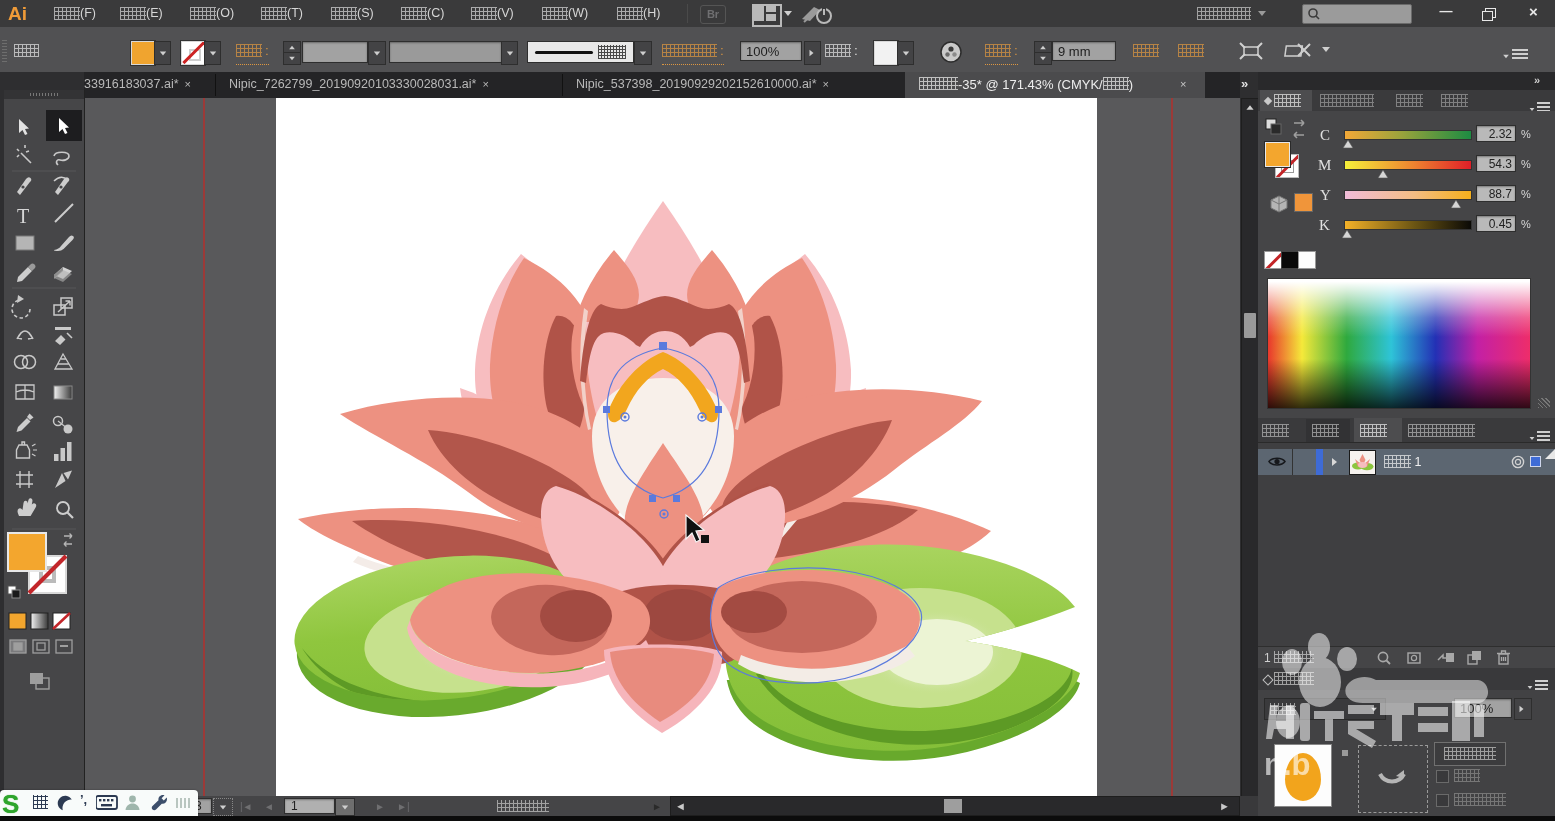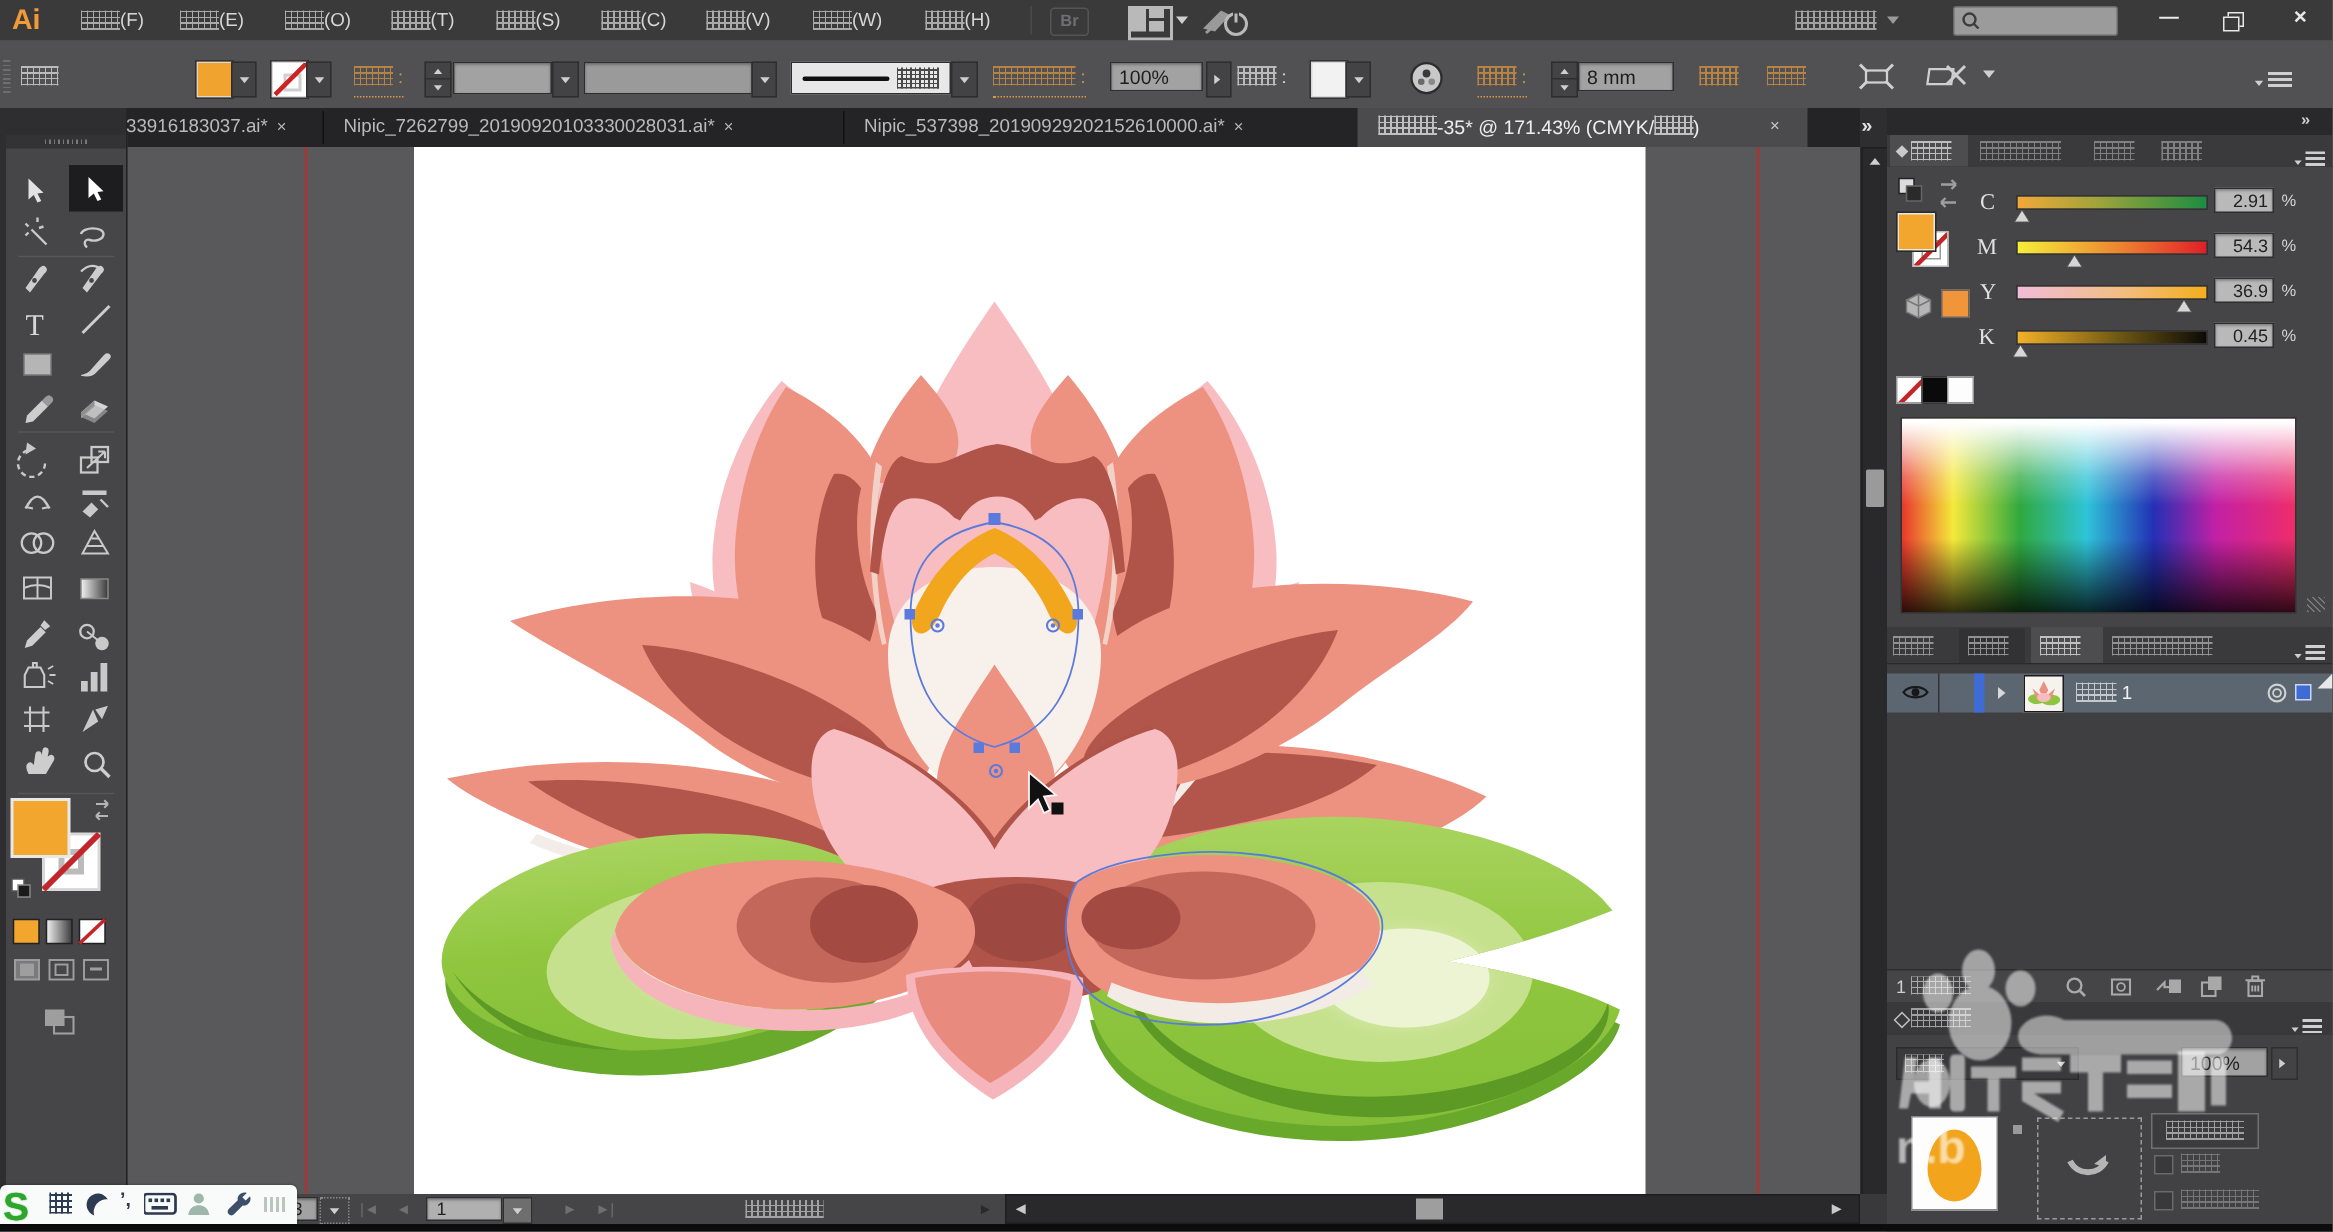--- a/index.html
+++ b/index.html
@@ -293,21 +293,21 @@
       <circle cx="15.5" cy="14.5" r="2.2" fill="#8a8a8a"></circle>
   </svg>
 
   <div class="ab" style="left:985px;top:17px;color:#dd9741;border-bottom:1px dotted #dd9741;padding-bottom:2px"><span class="g" style="width:26px;height:13px"></span><span style="font-size:12px;vertical-align:top"> :</span></div>
   <div class="ab dbtn" style="left:1034px;top:14px;width:16px;height:11px">
       <div class="tri-u" style="margin:3px auto 0;transform:scale(.7)"></div>
     </div>
   <div class="ab dbtn" style="left:1034px;top:25px;width:16px;height:11px">
       <div class="tri-d" style="margin:3px auto 0;transform:scale(.7)"></div>
     </div>
-  <div class="ab fld" style="left:1052px;top:14px;width:64px;height:20px;color:#1d1d1d;font-size:13px;line-height:19px;padding-left:5px;box-sizing:border-box">8 mm</div>
+  <div class="ab fld" style="left:1052px;top:14px;width:64px;height:20px;color:#1d1d1d;font-size:13px;line-height:19px;padding-left:5px;box-sizing:border-box">9 mm</div>
 
   <div class="ab" style="left:1133px;top:17px;color:#dd9741"><span class="g" style="width:26px;height:13px"></span></div>
   <div class="ab" style="left:1178px;top:17px;color:#dd9741"><span class="g" style="width:26px;height:13px"></span></div>
 
   <svg class="ab" style="left:1238px;top:14px" width="26" height="20" viewBox="0 0 26 20">
     <rect x="6" y="6" width="14" height="8" fill="none" stroke="#d0d0d0" stroke-width="1.5"></rect>
     <path d="M2 2 L7 7 M24 2 L19 7 M2 18 L7 13 M24 18 L19 13" stroke="#d0d0d0" stroke-width="2"></path>
   </svg>
   <svg class="ab" style="left:1284px;top:14px" width="30" height="20" viewBox="0 0 30 20">
     <rect x="3" y="5" width="16" height="10" fill="none" stroke="#cfcfcf" stroke-width="1.5" transform="skewX(-8)"></rect>
@@ -500,23 +500,23 @@
       </svg>
     <svg class="ab" style="left:84px;top:58px" width="132" height="10" viewBox="0 0 132 10">
         <path d="M5 1 L10 9 L0 9 Z" fill="#d6d6d6" stroke="#555" stroke-width=".6" transform="translate(36,0)"></path>
       </svg>
     <svg class="ab" style="left:84px;top:88px" width="132" height="10" viewBox="0 0 132 10">
         <path d="M5 1 L10 9 L0 9 Z" fill="#d6d6d6" stroke="#555" stroke-width=".6" transform="translate(109,0)"></path>
       </svg>
     <svg class="ab" style="left:84px;top:118px" width="132" height="10" viewBox="0 0 132 10">
         <path d="M5 1 L10 9 L0 9 Z" fill="#d6d6d6" stroke="#555" stroke-width=".6" transform="translate(0,0)"></path>
       </svg>
-    <div class="ab fld" style="left:218px;top:14px;width:40px;height:17px;background:#b9b9b9;color:#222;font-size:12px;line-height:16px;text-align:right;padding-right:3px;box-sizing:border-box">2.91</div>
+    <div class="ab fld" style="left:218px;top:14px;width:40px;height:17px;background:#b9b9b9;color:#222;font-size:12px;line-height:16px;text-align:right;padding-right:3px;box-sizing:border-box">2.32</div>
     <div class="ab fld" style="left:218px;top:44px;width:40px;height:17px;background:#b9b9b9;color:#222;font-size:12px;line-height:16px;text-align:right;padding-right:3px;box-sizing:border-box">54.3</div>
-    <div class="ab fld" style="left:218px;top:74px;width:40px;height:17px;background:#b9b9b9;color:#222;font-size:12px;line-height:16px;text-align:right;padding-right:3px;box-sizing:border-box">36.9</div>
+    <div class="ab fld" style="left:218px;top:74px;width:40px;height:17px;background:#b9b9b9;color:#222;font-size:12px;line-height:16px;text-align:right;padding-right:3px;box-sizing:border-box">88.7</div>
     <div class="ab fld" style="left:218px;top:104px;width:40px;height:17px;background:#b9b9b9;color:#222;font-size:12px;line-height:16px;text-align:right;padding-right:3px;box-sizing:border-box">0.45</div>
     <div class="ab" style="left:263px;top:17px;color:#d6d6d6;font-size:11px">%</div>
     <div class="ab" style="left:263px;top:47px;color:#d6d6d6;font-size:11px">%</div>
     <div class="ab" style="left:263px;top:77px;color:#d6d6d6;font-size:11px">%</div>
     <div class="ab" style="left:263px;top:107px;color:#d6d6d6;font-size:11px">%</div>
 
     <div class="ab" style="left:6px;top:140px;width:16px;height:16px;background:#fff;border:1px solid #999;overflow:hidden">
         <div class="ab" style="left:-3px;top:6.5px;width:26px;height:2.5px;background:#c32427;transform:rotate(-45deg)"></div>
       </div>
     <div class="ab" style="left:23px;top:140px;width:16px;height:16px;background:#0a0a0a;border:1px solid #444"></div>

